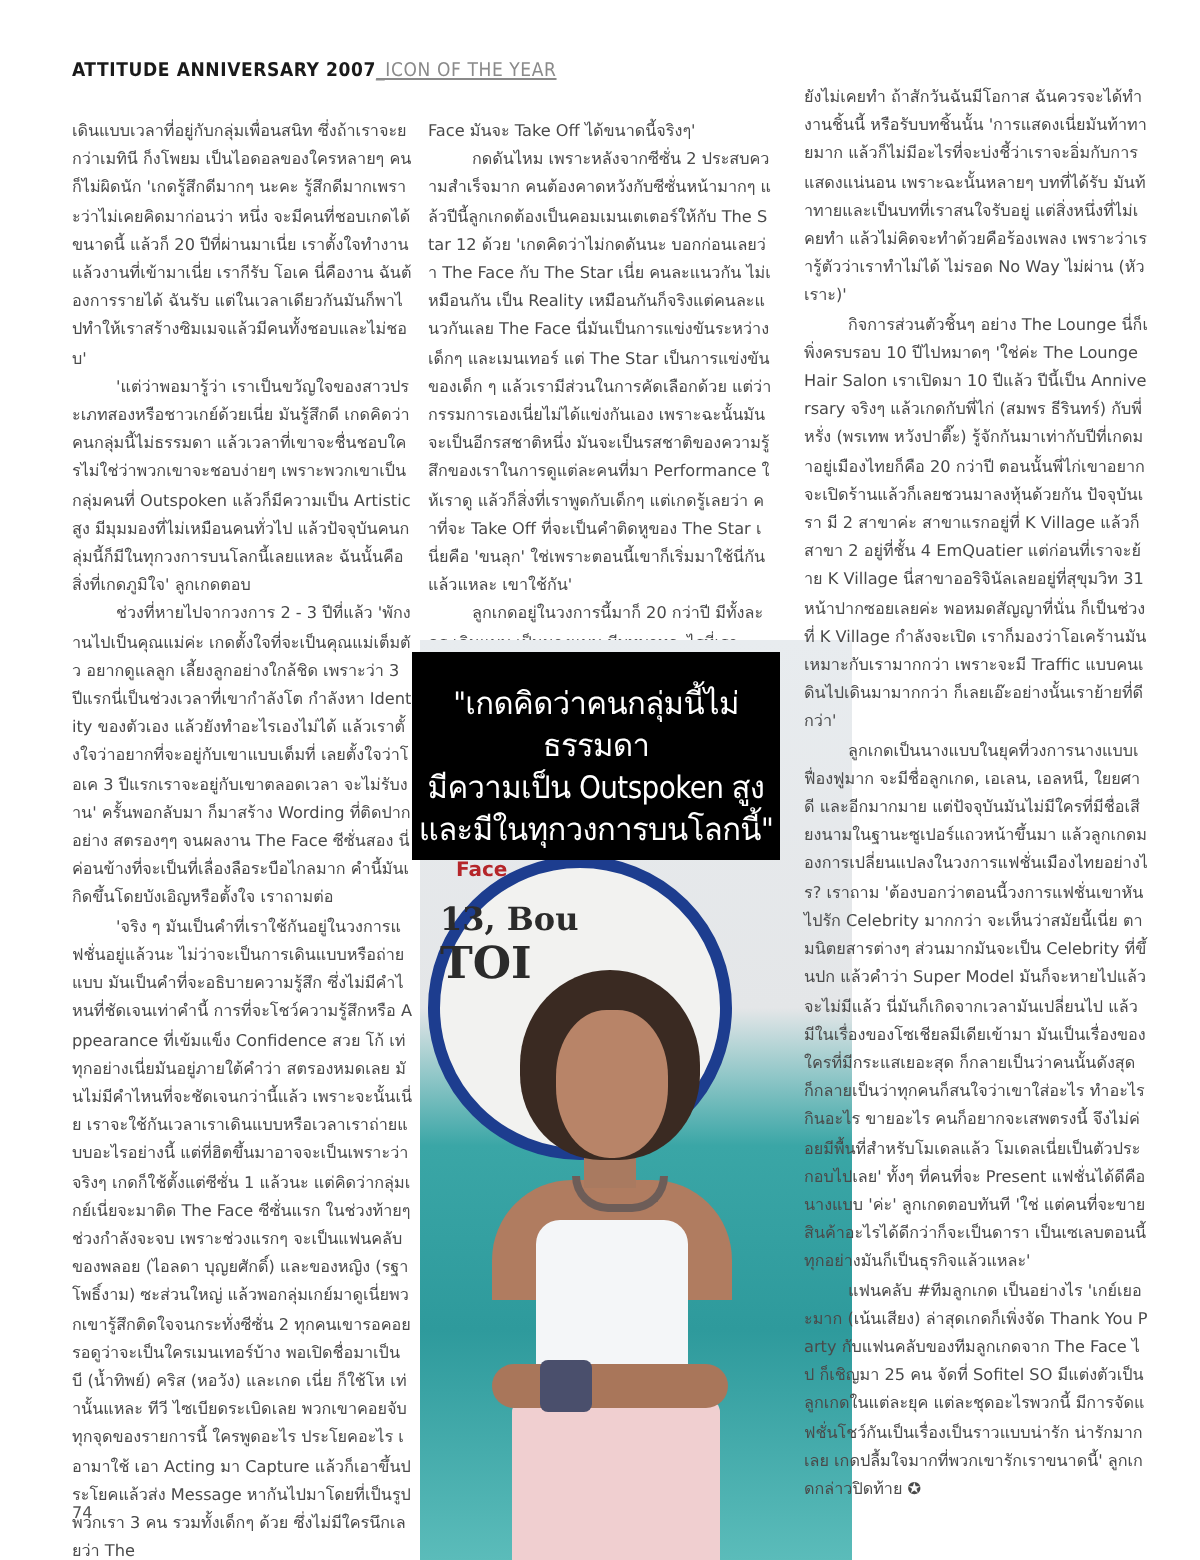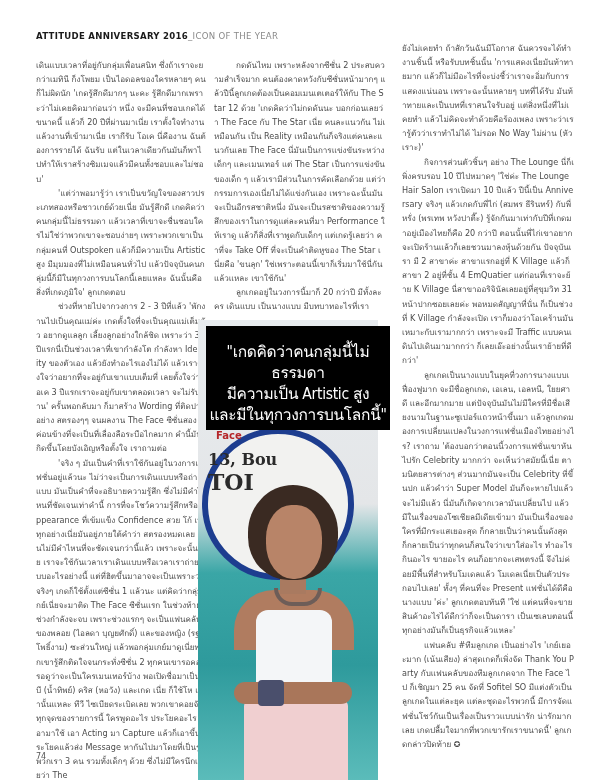--- a/index.html
+++ b/index.html
@@ -5,32 +5,32 @@
   html, body { margin: 0; padding: 0; }
   body {
     width: 600px; height: 780px; background: #ffffff; position: relative; overflow: hidden;
     font-family: "DejaVu Sans", sans-serif; color: #3a3a3a;
   }
   .header {
     position: absolute; left: 36px; top: 30px; font-size: 9.5px; letter-spacing: 0.3px;
     font-family: "DejaVu Sans Condensed", "DejaVu Sans", sans-serif;
   }
   .header .main { color: #1a1a1a; font-weight: bold; }
-  .header .sub { color: #8a8a8a; }
+  .header .sub { color: #8a8a8a; text-decoration: underline; }
   .col {
     position: absolute; font-size: 8.1px; line-height: 14.2px; color: #4a4a4a;
     text-align: left; word-break: break-all;
   }
   .col p { margin: 0; }
   .col p.indent { text-indent: 22px; }
   #col1 { left: 36px; top: 58px; width: 170px; }
   #col2 { left: 214px; top: 58px; width: 172px; height: 265px; overflow: hidden; }
   #col3 { left: 402px; top: 41px; width: 172px; }
   .photo {
-    position: absolute; left: 198px; top: 320px; width: 180px; height: 460px; overflow: hidden;
+    position: absolute; left: 210px; top: 320px; width: 216px; height: 460px; overflow: hidden;
     background: linear-gradient(180deg, #e8ecef 0%, #e4e6e8 40%, #3aa6a6 55%, #2e9a9c 75%, #5bbcba 100%);
   }
   .photo .circle {
     position: absolute; left: 4px; top: 108px; width: 140px; height: 140px; border-radius: 50%;
     border: 6px solid #1d3d8f; background: #f2f2f0;
   }
   .photo .sign { position: absolute; left: 10px; top: 130px; font: bold 22px "DejaVu Serif", serif; color: #2b2b2b; }
   .photo .redtext { position: absolute; left: 18px; top: 110px; font: bold 10px "DejaVu Sans", sans-serif; color: #b5262a; }
   .photo .hair {
     position: absolute; left: 50px; top: 165px; width: 90px; height: 95px; border-radius: 50% 50% 45% 45%;
@@ -51,31 +51,32 @@
     position: absolute; left: 206px; top: 326px; width: 184px; height: 104px; background: #000000;
     color: #ffffff; font-family: "DejaVu Sans Condensed", "DejaVu Sans", sans-serif; font-size: 15.5px; line-height: 21px;
     text-align: center; padding-top: 16px; box-sizing: border-box; letter-spacing: -0.3px;
   }
   .page-num { position: absolute; left: 36px; top: 752px; font-size: 8px; color: #555; }
 </style>
 </head>
 <body>
 
 <div class="header">
-  <span class="main">ATTITUDE ANNIVERSARY 2016</span><span class="sub">_ICON OF THE YEAR</span>
+  <span class="main">ATTITUDE ANNIVERSARY 2007</span><span class="sub">_ICON OF THE YEAR</span>
 </div>
 
 <div class="col" id="col1">
   <p>เดินแบบเวลาที่อยู่กับกลุ่มเพื่อนสนิท ซึ่งถ้าเราจะยกว่าเมทินี ก็งโพยม เป็นไอดอลของใครหลายๆ คนก็ไม่ผิดนัก 'เกดรู้สึกดีมากๆ นะคะ รู้สึกดีมากเพราะว่าไม่เคยคิดมาก่อนว่า หนึ่ง จะมีคนที่ชอบเกดได้ขนาดนี้ แล้วก็ 20 ปีที่ผ่านมาเนี่ย เราตั้งใจทำงาน แล้วงานที่เข้ามาเนี่ย เรากีรับ โอเค นี่คืองาน ฉันต้องการรายได้ ฉันรับ แต่ในเวลาเดียวกันมันก็พาไปทำให้เราสร้างซิมเมจแล้วมีคนทั้งชอบและไม่ชอบ'</p>
   <p class="indent">'แต่ว่าพอมารู้ว่า เราเป็นขวัญใจของสาวประเภทสองหรือชาวเกย์ด้วยเนี่ย มันรู้สึกดี เกดคิดว่าคนกลุ่มนี้ไม่ธรรมดา แล้วเวลาที่เขาจะชื่นชอบใครไม่ใช่ว่าพวกเขาจะชอบง่ายๆ เพราะพวกเขาเป็นกลุ่มคนที่ Outspoken แล้วก็มีความเป็น Artistic สูง มีมุมมองที่ไม่เหมือนคนทั่วไป แล้วปัจจุบันคนกลุ่มนี้ก็มีในทุกวงการบนโลกนี้เลยแหละ ฉันนั้นคือสิ่งที่เกดภูมิใจ' ลูกเกดตอบ</p>
   <p class="indent">ช่วงที่หายไปจากวงการ 2 - 3 ปีที่แล้ว 'พักงานไปเป็นคุณแม่ค่ะ เกดตั้งใจที่จะเป็นคุณแม่เต็มตัว อยากดูแลลูก เลี้ยงลูกอย่างใกล้ชิด เพราะว่า 3 ปีแรกนี่เป็นช่วงเวลาที่เขากำลังโต กำลังหา Identity ของตัวเอง แล้วยังทำอะไรเองไม่ได้ แล้วเราตั้งใจว่าอยากที่จะอยู่กับเขาแบบเต็มที่ เลยตั้งใจว่าโอเค 3 ปีแรกเราจะอยู่กับเขาตลอดเวลา จะไม่รับงาน' ครั้นพอกลับมา ก็มาสร้าง Wording ที่ติดปากอย่าง สตรองๆๆ จนผลงาน The Face ซีซั่นสอง นี่ค่อนข้างที่จะเป็นที่เลื่องลือระบือไกลมาก คำนี้มันเกิดขึ้นโดยบังเอิญหรือตั้งใจ เราถามต่อ</p>
   <p class="indent">'จริง ๆ มันเป็นคำที่เราใช้กันอยู่ในวงการแฟชั่นอยู่แล้วนะ ไม่ว่าจะเป็นการเดินแบบหรือถ่ายแบบ มันเป็นคำที่จะอธิบายความรู้สึก ซึ่งไม่มีคำไหนที่ชัดเจนเท่าคำนี้ การที่จะโชว์ความรู้สึกหรือ Appearance ที่เข้มแข็ง Confidence สวย โก้ เท่ ทุกอย่างเนี่ยมันอยู่ภายใต้คำว่า สตรองหมดเลย มันไม่มีคำไหนที่จะชัดเจนกว่านี้แล้ว เพราะจะนั้นเนี่ย เราจะใช้กันเวลาเราเดินแบบหรือเวลาเราถ่ายแบบอะไรอย่างนี้ แต่ที่ฮิตขึ้นมาอาจจะเป็นเพราะว่า จริงๆ เกดก็ใช้ตั้งแต่ซีซั่น 1 แล้วนะ แต่คิดว่ากลุ่มเกย์เนี่ยจะมาติด The Face ซีซั่นแรก ในช่วงท้ายๆ ช่วงกำลังจะจบ เพราะช่วงแรกๆ จะเป็นแฟนคลับของพลอย (ไอลดา บุญยศักดิ์) และของหญิง (รฐา โพธิ์งาม) ซะส่วนใหญ่ แล้วพอกลุ่มเกย์มาดูเนี่ยพวกเขารู้สึกติดใจจนกระทั่งซีซั่น 2 ทุกคนเขารอคอยรอดูว่าจะเป็นใครเมนเทอร์บ้าง พอเปิดชื่อมาเป็น บี (น้ำทิพย์) คริส (หอวัง) และเกด เนี่ย ก็ใช้โห เท่านั้นแหละ ทีวี ไซเบียดระเบิดเลย พวกเขาคอยจับทุกจุดของรายการนี้ ใครพูดอะไร ประโยคอะไร เอามาใช้ เอา Acting มา Capture แล้วก็เอาขึ้นประโยคแล้วส่ง Message หากันไปมาโดยที่เป็นรูปพวกเรา 3 คน รวมทั้งเด็กๆ ด้วย ซึ่งไม่มีใครนึกเลยว่า The</p>
 </div>
 
 <div class="col" id="col2">
+  <p>Face มันจะ Take Off ได้ขนาดนี้จริงๆ'</p>
   <p class="indent">กดดันไหม เพราะหลังจากซีซั่น 2 ประสบความสำเร็จมาก คนต้องคาดหวังกับซีซั่นหน้ามากๆ แล้วปีนี้ลูกเกดต้องเป็นคอมเมนเตเตอร์ให้กับ The Star 12 ด้วย 'เกดคิดว่าไม่กดดันนะ บอกก่อนเลยว่า The Face กับ The Star เนี่ย คนละแนวกัน ไม่เหมือนกัน เป็น Reality เหมือนกันก็จริงแต่คนละแนวกันเลย The Face นี่มันเป็นการแข่งขันระหว่างเด็กๆ และเมนเทอร์ แต่ The Star เป็นการแข่งขันของเด็ก ๆ แล้วเรามีส่วนในการคัดเลือกด้วย แต่ว่ากรรมการเองเนี่ยไม่ได้แข่งกันเอง เพราะฉะนั้นมันจะเป็นอีกรสชาติหนึ่ง มันจะเป็นรสชาติของความรู้สึกของเราในการดูแต่ละคนที่มา Performance ให้เราดู แล้วก็สิ่งที่เราพูดกับเด็กๆ แต่เกดรู้เลยว่า คำที่จะ Take Off ที่จะเป็นคำติดหูของ The Star เนี่ยคือ 'ขนลุก' ใช่เพราะตอนนี้เขาก็เริ่มมาใช้นี่กันแล้วแหละ เขาใช้กัน'</p>
   <p class="indent">ลูกเกดอยู่ในวงการนี้มาก็ 20 กว่าปี มีทั้งละคร เดินแบบ เป็นนางแบบ มีบทบาทอะไรที่เรา</p>
 </div>
 
 <div class="photo" title="Woman in white tank top and pink skirt leaning against teal wall">
   <div class="circle"></div>
   <div class="redtext">Face</div>
   <div class="sign"><span style="font-size:16px;display:block;">13, Bou</span><span>TOI</span></div>
   <div class="shoulders"></div>
   <div class="neck"></div>
@@ -83,21 +84,21 @@
   <div class="face"></div>
   <div class="necklace"></div>
   <div class="top"></div>
   <div class="skirt"></div>
   <div class="arms"></div>
   <div class="cuff"></div>
 </div>
 
 <div class="quote">
   <div>"เกดคิดว่าคนกลุ่มนี้ไม่ธรรมดา</div>
-  <div>มีความเป็น Artistic สูง</div>
+  <div>มีความเป็น Outspoken สูง</div>
   <div>และมีในทุกวงการบนโลกนี้"</div>
 </div>
 
 <div class="col" id="col3">
   <p>ยังไม่เคยทำ ถ้าสักวันฉันมีโอกาส ฉันควรจะได้ทำงานชิ้นนี้ หรือรับบทชิ้นนั้น 'การแสดงเนี่ยมันท้าทายมาก แล้วก็ไม่มีอะไรที่จะบ่งชี้ว่าเราจะอิ่มกับการแสดงแน่นอน เพราะฉะนั้นหลายๆ บทที่ได้รับ มันท้าทายและเป็นบทที่เราสนใจรับอยู่ แต่สิ่งหนึ่งที่ไม่เคยทำ แล้วไม่คิดจะทำด้วยคือร้องเพลง เพราะว่าเรารู้ตัวว่าเราทำไม่ได้ ไม่รอด No Way ไม่ผ่าน (หัวเราะ)'</p>
   <p class="indent">กิจการส่วนตัวชิ้นๆ อย่าง The Lounge นี่ก็เพิ่งครบรอบ 10 ปีไปหมาดๆ 'ใช่ค่ะ The Lounge Hair Salon เราเปิดมา 10 ปีแล้ว ปีนี้เป็น Anniversary จริงๆ แล้วเกดกับพี่ไก่ (สมพร ธีรินทร์) กับพี่หรั่ง (พรเทพ หวังปาตี๊ะ) รู้จักกันมาเท่ากับปีที่เกดมาอยู่เมืองไทยก็คือ 20 กว่าปี ตอนนั้นพี่ไก่เขาอยากจะเปิดร้านแล้วก็เลยชวนมาลงหุ้นด้วยกัน ปัจจุบันเรา มี 2 สาขาค่ะ สาขาแรกอยู่ที่ K Village แล้วก็สาขา 2 อยู่ที่ชั้น 4 EmQuatier แต่ก่อนที่เราจะย้าย K Village นี่สาขาออริจินัลเลยอยู่ที่สุขุมวิท 31 หน้าปากซอยเลยค่ะ พอหมดสัญญาที่นั่น ก็เป็นช่วงที่ K Village กำลังจะเปิด เราก็มองว่าโอเคร้านมันเหมาะกับเรามากกว่า เพราะจะมี Traffic แบบคนเดินไปเดินมามากกว่า ก็เลยเอ๊ะอย่างนั้นเราย้ายที่ดีกว่า'</p>
   <p class="indent">ลูกเกดเป็นนางแบบในยุคที่วงการนางแบบเฟื่องฟูมาก จะมีชื่อลูกเกด, เอเลน, เอลหนี, ใยยศาดี และอีกมากมาย แต่ปัจจุบันมันไม่มีใครที่มีชื่อเสียงนามในฐานะซูเปอร์แถวหน้าขึ้นมา แล้วลูกเกดมองการเปลี่ยนแปลงในวงการแฟชั่นเมืองไทยอย่างไร? เราถาม 'ต้องบอกว่าตอนนี้วงการแฟชั่นเขาหันไปรัก Celebrity มากกว่า จะเห็นว่าสมัยนี้เนี่ย ตามนิตยสารต่างๆ ส่วนมากมันจะเป็น Celebrity ที่ขึ้นปก แล้วคำว่า Super Model มันก็จะหายไปแล้ว จะไม่มีแล้ว นี่มันก็เกิดจากเวลามันเปลี่ยนไป แล้วมีในเรื่องของโซเชียลมีเดียเข้ามา มันเป็นเรื่องของใครที่มีกระแสเยอะสุด ก็กลายเป็นว่าคนนั้นดังสุด ก็กลายเป็นว่าทุกคนก็สนใจว่าเขาใส่อะไร ทำอะไร กินอะไร ขายอะไร คนก็อยากจะเสพตรงนี้ จึงไม่ค่อยมีพื้นที่สำหรับโมเดลแล้ว โมเดลเนี่ยเป็นตัวประกอบไปเลย' ทั้งๆ ที่คนที่จะ Present แฟชั่นได้ดีคือนางแบบ 'ค่ะ' ลูกเกดตอบทันที 'ใช่ แต่คนที่จะขายสินค้าอะไรได้ดีกว่าก็จะเป็นดารา เป็นเซเลบตอนนี้ทุกอย่างมันก็เป็นธุรกิจแล้วแหละ'</p>
   <p class="indent">แฟนคลับ #ทีมลูกเกด เป็นอย่างไร 'เกย์เยอะมาก (เน้นเสียง) ล่าสุดเกดก็เพิ่งจัด Thank You Party กับแฟนคลับของทีมลูกเกดจาก The Face ไป ก็เชิญมา 25 คน จัดที่ Sofitel SO มีแต่งตัวเป็นลูกเกดในแต่ละยุค แต่ละชุดอะไรพวกนี้ มีการจัดแฟชั่นโชว์กันเป็นเรื่องเป็นราวแบบน่ารัก น่ารักมากเลย เกดปลื้มใจมากที่พวกเขารักเราขนาดนี้' ลูกเกดกล่าวปิดท้าย ✪</p>
 </div>
 

